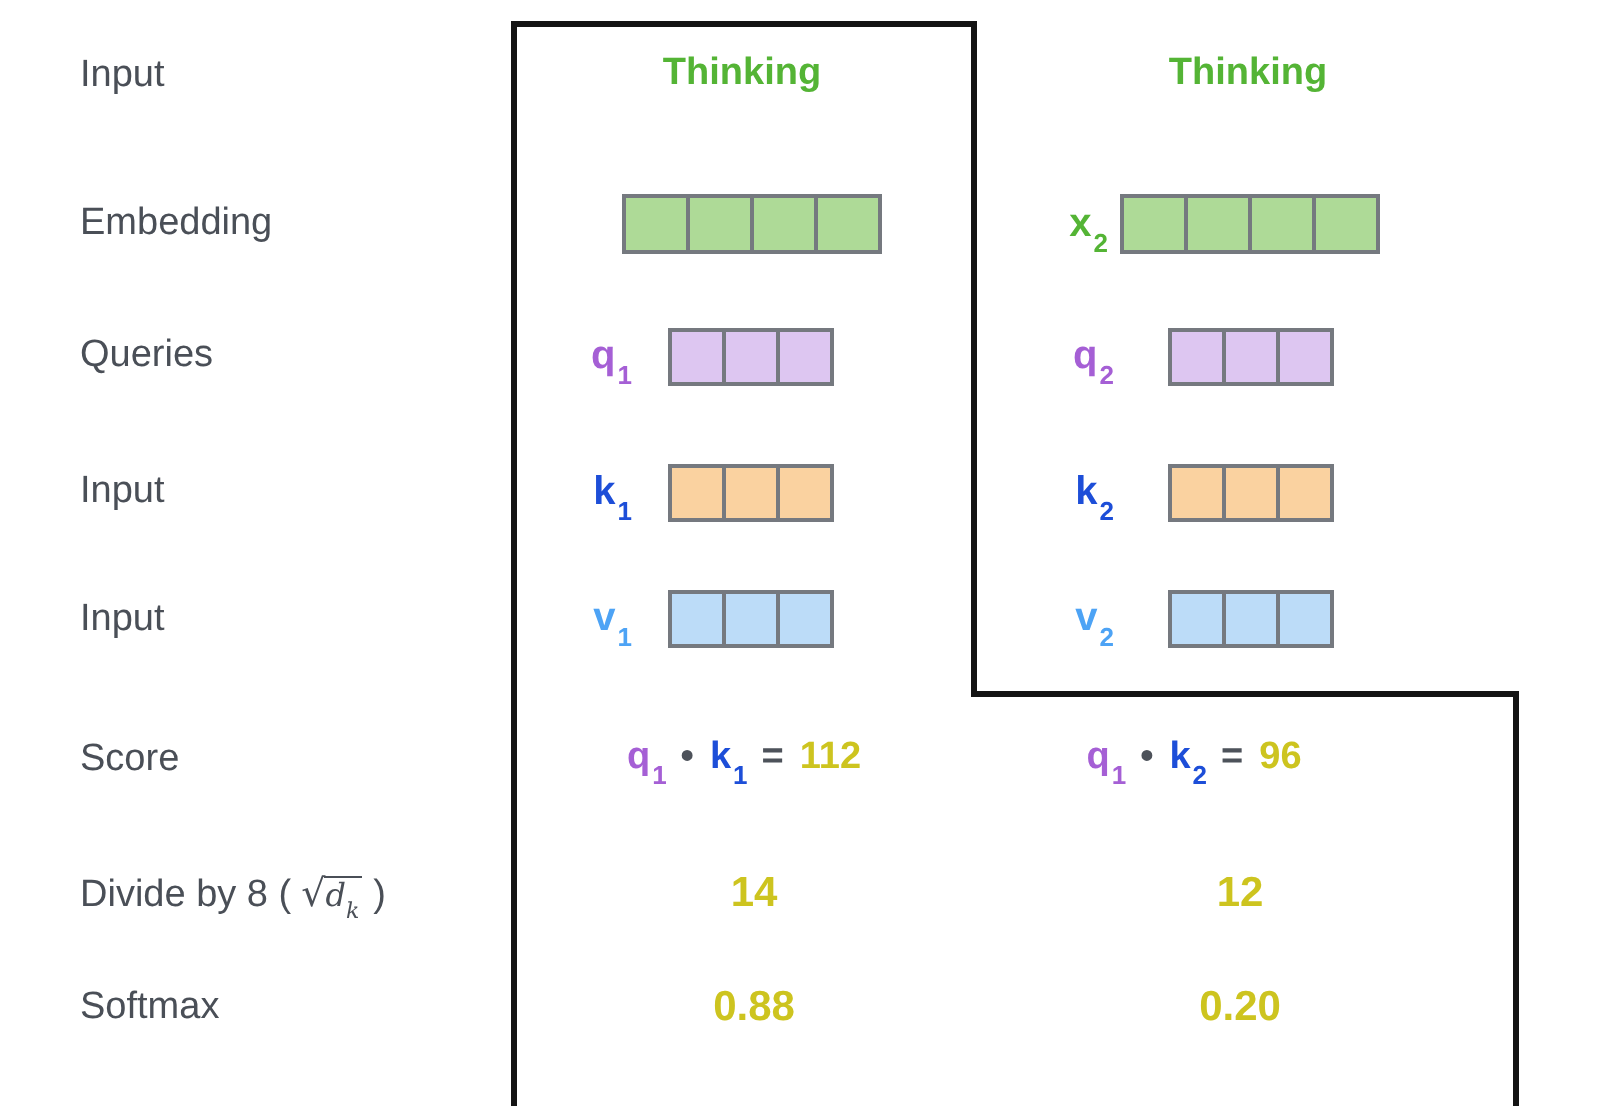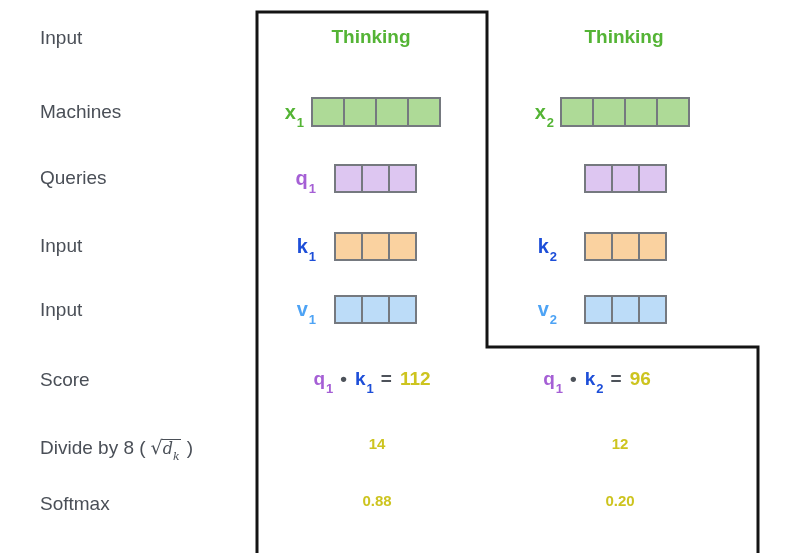--- a/index.html
+++ b/index.html
@@ -45,21 +45,21 @@
   .fill-orange .cell { background:#fad2a0; }
   .fill-blue   .cell { background:#bcdcf8; }
   
   .score {
     position:absolute; transform:translateX(-50%);
     font-size:19px; font-weight:bold; white-space:nowrap;text-align:right;
   }
   .score > span { margin:0 4px; }
   .num {
     position:absolute; transform:translateX(-50%);
-    font-size:15px; font-weight:bold; color:#cdc41f; white-space:nowrap;
+    font-size:21px; font-weight:bold; color:#cdc41f; white-space:nowrap;
   }
   
   .math { white-space:nowrap;margin-top:12px; }
   .math .sqrt {
     font-family:"DejaVu Serif",serif; font-size:19px; margin-left:5px;
   }
   .math .radicand {
     display:inline-block; border-top:1.6px solid #4a4f57;
     font-family:"DejaVu Serif",serif; font-style:italic; font-size:16px;
     line-height:18px; margin-left:-1px; padding:0 1px;
@@ -74,54 +74,54 @@
 </head>
 <body>
 
 <div id="stage">
 
   <svg id="outline" width="810" height="553" viewBox="0 0 810 553">
     <path d="M 257 553 L 257 12 L 487 12 L 487 347 L 758 347 L 758 553" fill="none" stroke="#141414" stroke-width="3"></path>
   </svg>
 
   <div class="row-label" style="top:25px">Input</div>
-  <div class="row-label" style="top:99px">Machines</div>
+  <div class="row-label" style="top:99px">Embedding</div>
   <div class="row-label" style="top:165px">Queries</div>
   <div class="row-label" style="top:233px">Input</div>
   <div class="row-label" style="top:297px">Input</div>
   <div class="row-label" style="top:367px">Score</div>
   <div class="row-label" style="top:434px">
     <span>Divide by 8 (</span><span class="math"><span class="sqrt">√</span><span class="radicand"><span>d</span><sub>k</sub></span></span><span class="paren-close">)</span>
   </div>
   <div class="row-label" style="top:491px">Softmax</div>
 
   <div class="col-header" style="left:371px; top:26px">Thinking</div>
   <div class="col-header" style="left:624px; top:26px">Thinking</div>
 
-  <div class="vec-label green" style="left:241px; top:97px; line-height:30px"><span>x</span><sub>1</sub></div>
   <div class="vec vec-x fill-green" style="left:311px; top:97px">
       <div class="cell"></div>
       <div class="cell"></div>
       <div class="cell"></div>
       <div class="cell"></div>
     </div>
   <div class="vec-label green" style="left:491px; top:97px; line-height:30px"><span>x</span><sub>2</sub></div>
   <div class="vec vec-x fill-green" style="left:560px; top:97px">
       <div class="cell"></div>
       <div class="cell"></div>
       <div class="cell"></div>
       <div class="cell"></div>
     </div>
 
   <div class="vec-label purple" style="left:253px; top:164px; line-height:29px"><span>q</span><sub>1</sub></div>
   <div class="vec vec-s fill-purple" style="left:334px; top:164px">
       <div class="cell"></div>
       <div class="cell"></div>
       <div class="cell"></div>
     </div>
+  <div class="vec-label purple" style="left:494px; top:164px; line-height:29px"><span>q</span><sub>2</sub></div>
   <div class="vec vec-s fill-purple" style="left:584px; top:164px">
       <div class="cell"></div>
       <div class="cell"></div>
       <div class="cell"></div>
     </div>
 
   <div class="vec-label orange" style="left:253px; top:232px; line-height:29px"><span>k</span><sub>1</sub></div>
   <div class="vec vec-s fill-orange" style="left:334px; top:232px">
       <div class="cell"></div>
       <div class="cell"></div>

